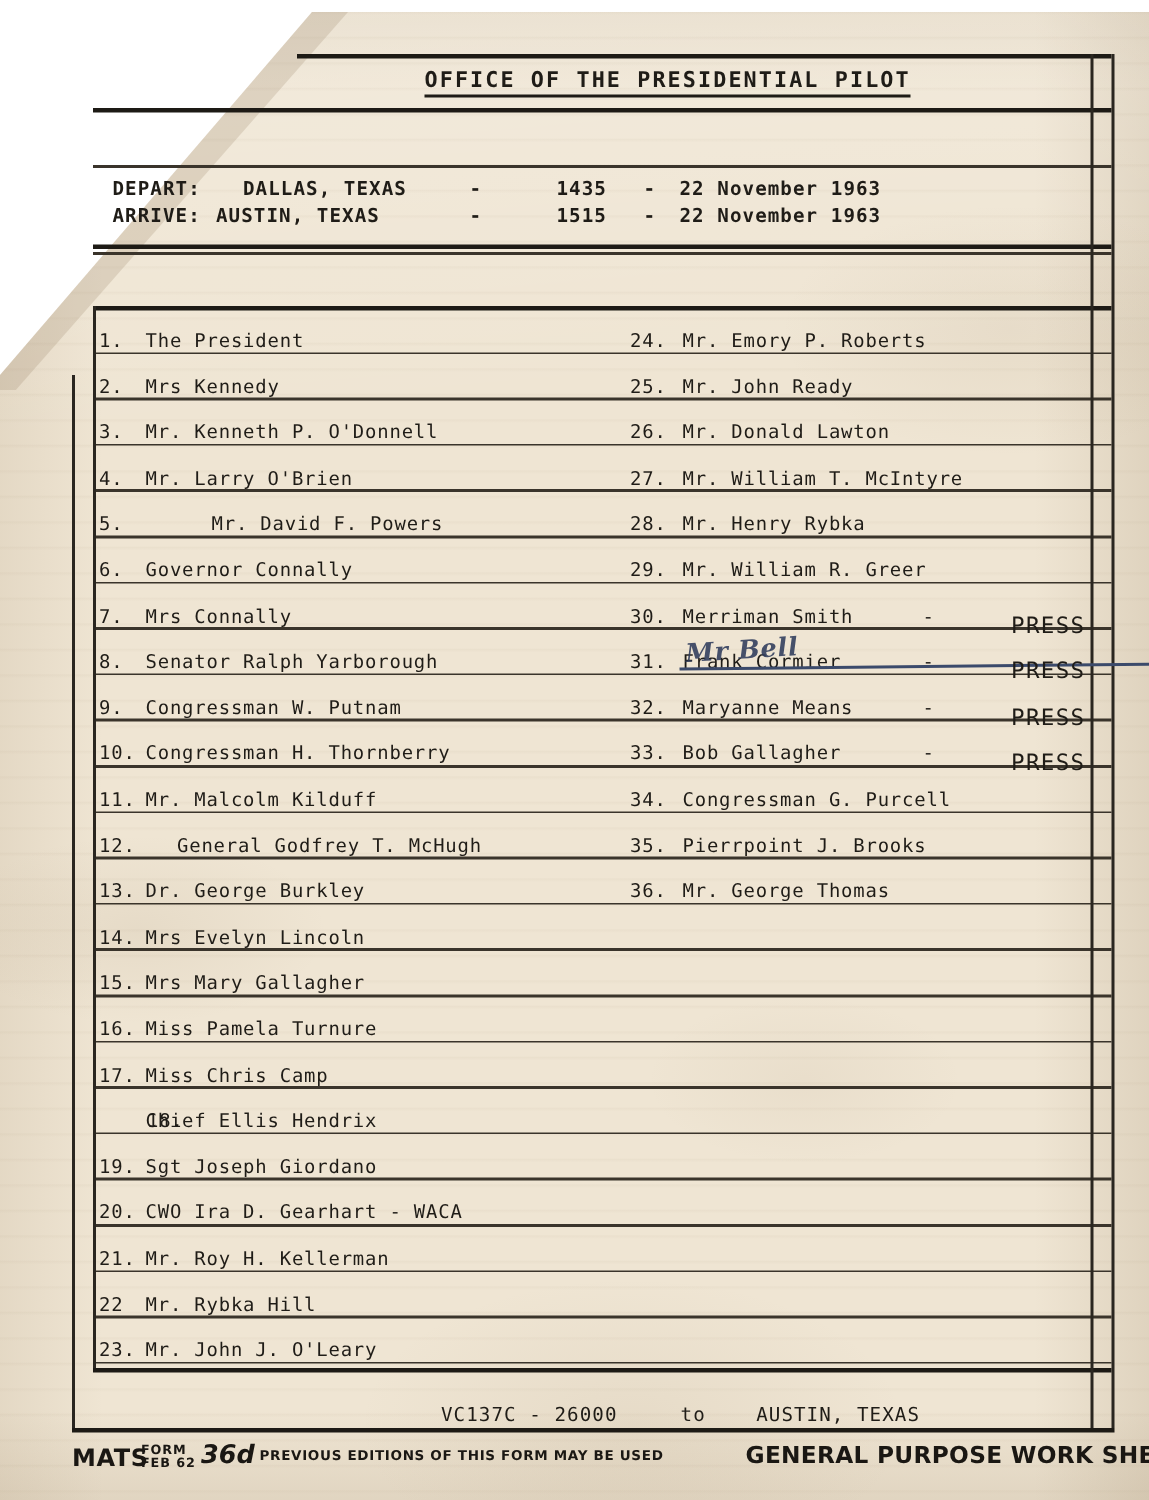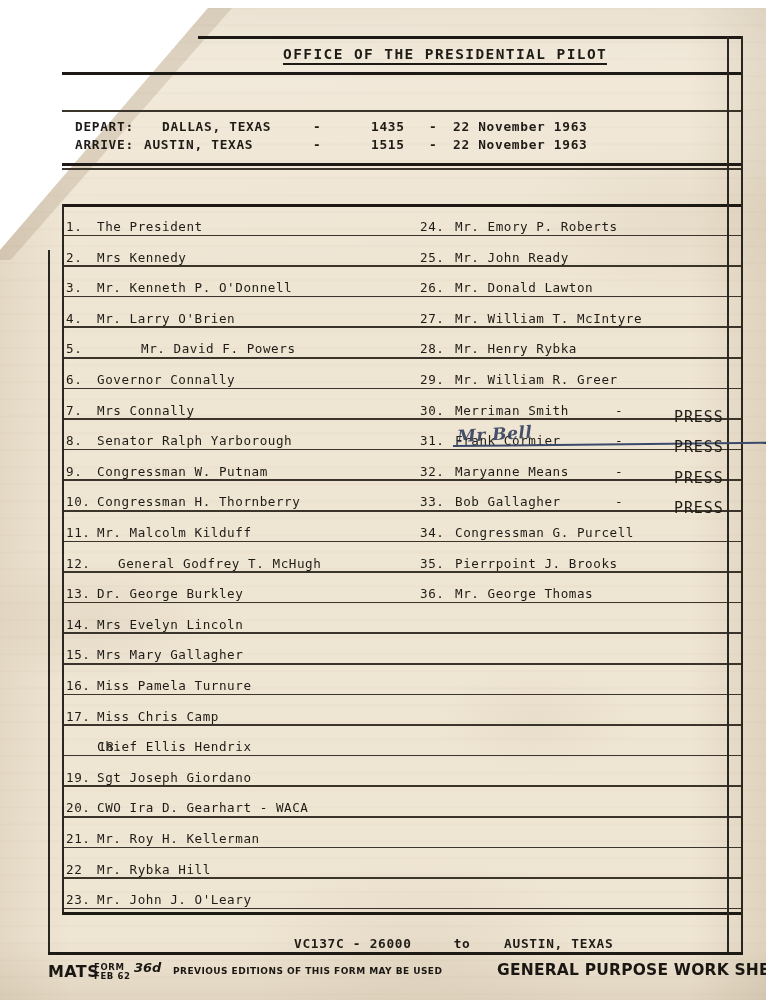--- a/index.html
+++ b/index.html
@@ -95,21 +95,21 @@
     border-bottom: 1.5px solid #1f1c17;
     padding-bottom: 1px;
   }
   .t-hdr { font-size: 12.8px; font-weight: bold; letter-spacing: 0.7px; }
   .t-row { font-size: 12.6px; letter-spacing: 0.55px; }
   .t-num { font-size: 12.6px; letter-spacing: 0.55px; }
   .t-press { font-size: 15px; letter-spacing: 0.9px; }
   .t-dash { font-size: 12.6px; }
   .t-foot {
     font-size: 12.8px;
-    font-weight: bold;
+    font-weight: normal;
     letter-spacing: 0.7px;
     border-bottom: 1.5px solid #1f1c17;
     padding-bottom: 1px;
   }
 
   
   .struck { position: relative; }
   .struck::after {
     content: "";
     position: absolute;
@@ -136,21 +136,21 @@
   
   .pf {
     position: absolute;
     color: #1a1713;
     font-family: "DejaVu Sans", "Liberation Sans", sans-serif;
     font-weight: bold;
     white-space: pre;
   }
   #pf-mats { font-size: 16px; letter-spacing: 0.4px; }
   #pf-form { font-size: 8.5px; letter-spacing: 0.6px; line-height: 9.5px; }
-  #pf-num  { font-size: 13px; font-style: italic; letter-spacing: 0px; }
+  #pf-num  { font-size: 17px; font-style: italic; letter-spacing: 0px; }
   #pf-prev { font-size: 9px; letter-spacing: 0.45px; }
   #pf-gp   { font-size: 15.5px; letter-spacing: 0.2px; }
 </style>
 </head>
 <body>
 
 <div id="page">
 
   <div id="paper"></div>
   <div id="grain"></div>

